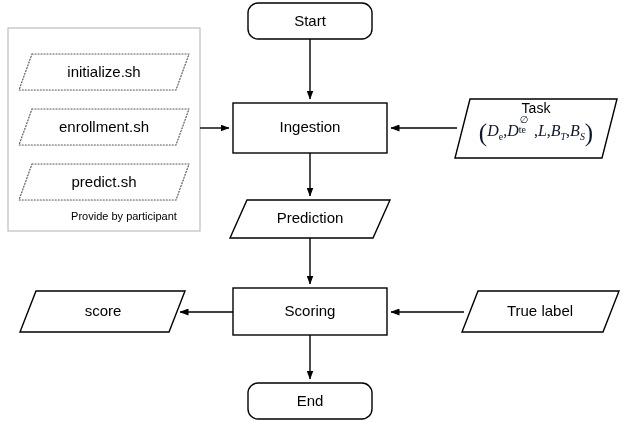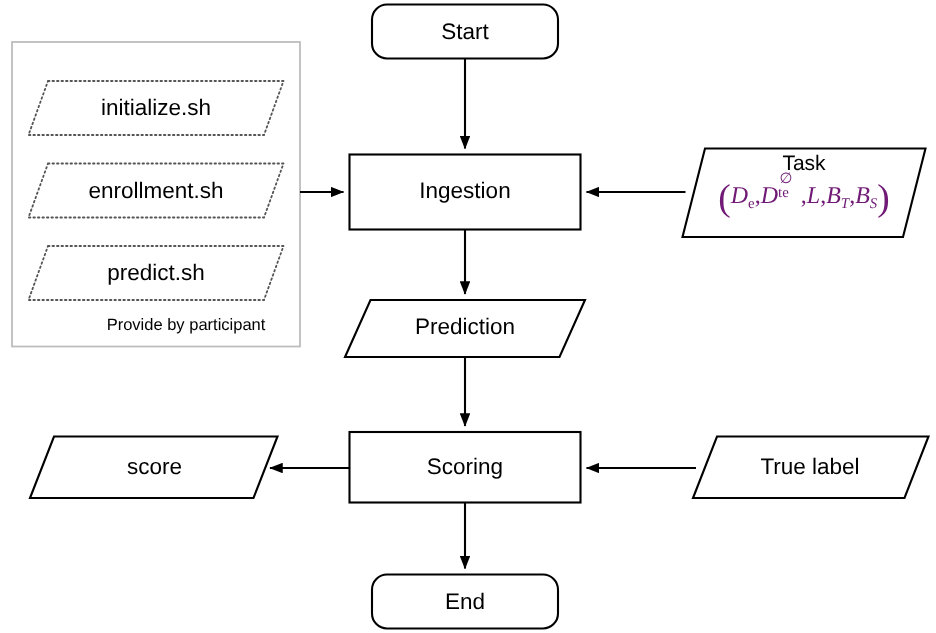--- a/index.html
+++ b/index.html
@@ -54,21 +54,21 @@
     stroke-width: 1.2;
   }
   .edge {
     stroke: #000000;
     stroke-width: 1.4;
     fill: none;
   }
   .math-wrap {
     position: absolute;
     font-family: "Liberation Serif", serif;
-    color: #701a75;
+    color: #0f172a;
     white-space: nowrap;
   }
   #task-title {
     position: absolute;
     left: 456px;
     top: 100px;
     width: 160px;
     text-align: center;
     font-family: "Liberation Sans", sans-serif;
     font-size: 14px;

